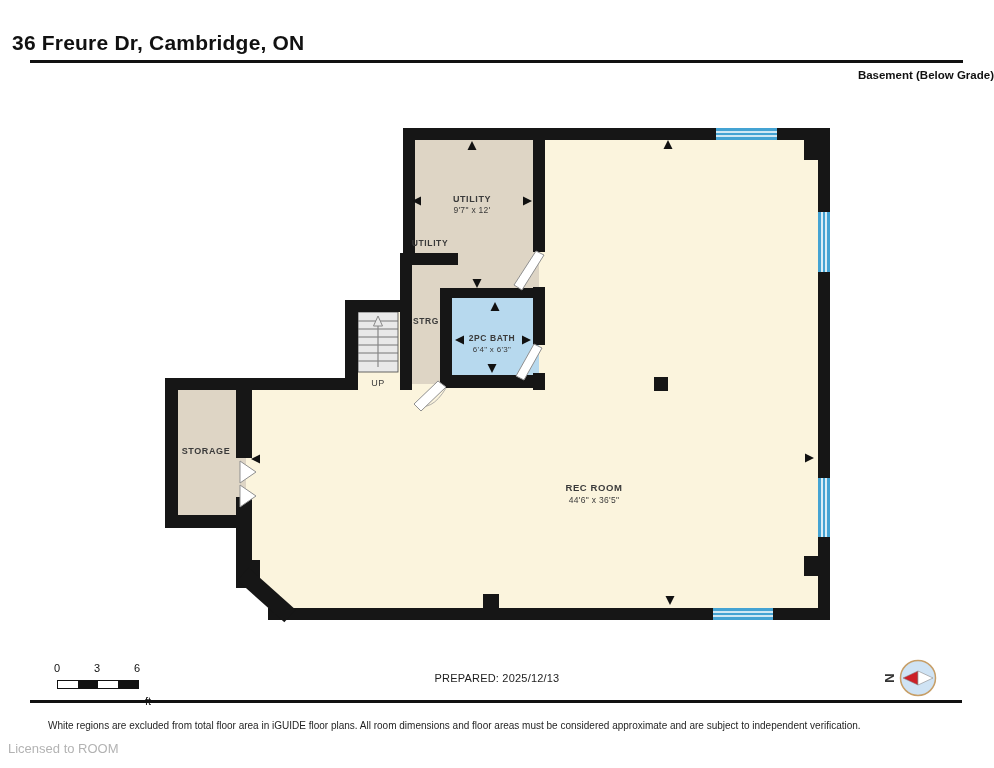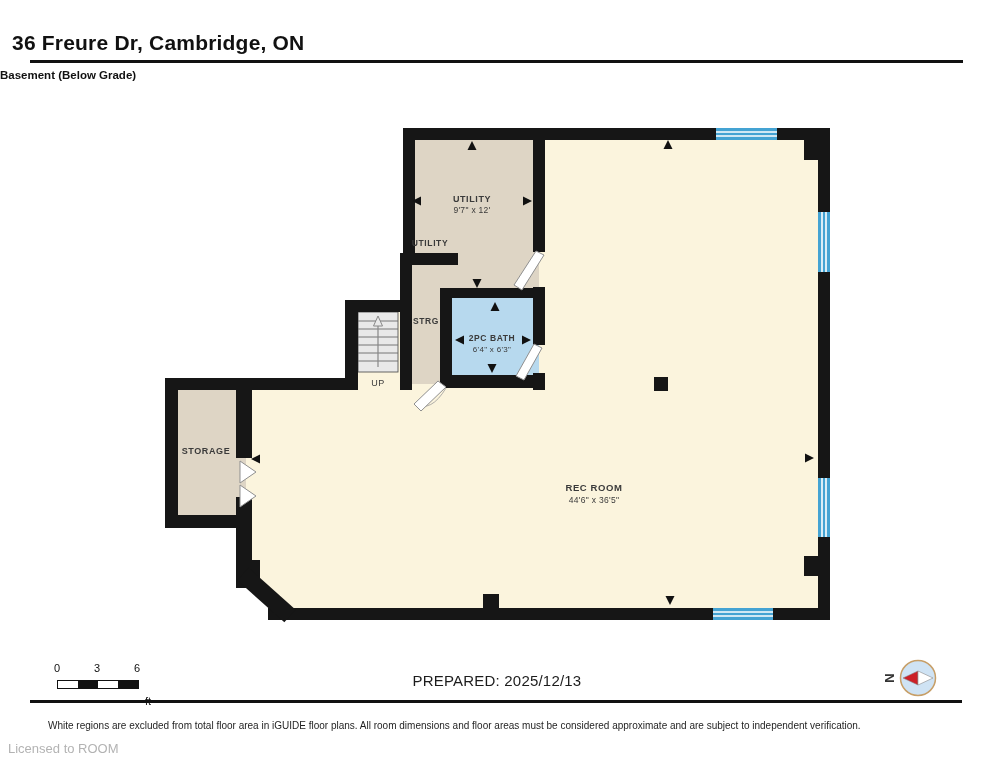--- a/index.html
+++ b/index.html
@@ -2,21 +2,21 @@
 <html><head>
 <meta charset="utf-8">
 <style>
   html,body{margin:0;padding:0;background:#fff;font-family:"Liberation Sans",sans-serif;}
   .page{position:relative;width:994px;height:768px;background:#fff;overflow:hidden;}
 
   
   .title{position:absolute;top:31px;left:0;width:100%;margin:0;text-align:left;
          font-size:21px;font-weight:bold;color:#111;letter-spacing:.2px;padding-left:12px;}
   .rule{position:absolute;top:60px;left:30px;width:933px;height:2.5px;background:#111;}
-  .subheader{position:absolute;top:68px;left:0;width:100%;display:flex;justify-content:flex-start;
+  .subheader{position:absolute;top:68px;left:0;width:100%;display:flex;justify-content:flex-end;
              gap:11px;font-size:11.5px;color:#111;}
   .floor-label{font-weight:bold;padding-top:1px;}
   .areas{display:flex;flex-direction:column;line-height:15.5px;}
 
   
   svg.plan{position:absolute;left:0;top:0;}
   .wall{fill:#161616;}
   .wall-line{stroke:#161616;}
   .room-name{font-weight:bold;font-size:9px;fill:#3a3a3a;text-anchor:middle;letter-spacing:.6px;}
   .room-name.sm{font-size:8.5px;}
@@ -34,21 +34,21 @@
   .win-stripe{stroke:#fff;stroke-width:1.6;}
 
   
   .scalebar{position:absolute;left:57px;top:662px;width:120px;height:30px;font-size:11px;color:#111;}
   .scalebar .tick{position:absolute;top:0;transform:translateX(-50%);}
   .scalebar .bar{position:absolute;left:0;top:18px;width:80px;height:7px;border:1px solid #111;display:flex;}
   .scalebar .seg{width:20px;height:100%;}
   .scalebar .seg.b{background:#111;} .scalebar .seg.w{background:#fff;}
   .scalebar .unit{position:absolute;left:88px;top:33px;}
   .prepared{position:absolute;top:672px;left:0;width:100%;text-align:center;
-            font-size:15px;color:#1c1c1c;letter-spacing:.2px;}
+            font-size:11px;color:#1c1c1c;letter-spacing:.2px;}
   .compass{position:absolute;left:875px;top:652px;}
   .divider2{position:absolute;top:700px;left:30px;width:932px;height:3px;background:#111;}
   .disclaimer{position:absolute;top:708px;left:36px;width:930px;margin:12px;
               font-size:10px;color:#1f1f1f;}
   .license{position:absolute;top:741px;left:8px;font-size:13px;color:#b3b3b3;}
 </style>
 </head>
 <body>
 
 <div class="page">

